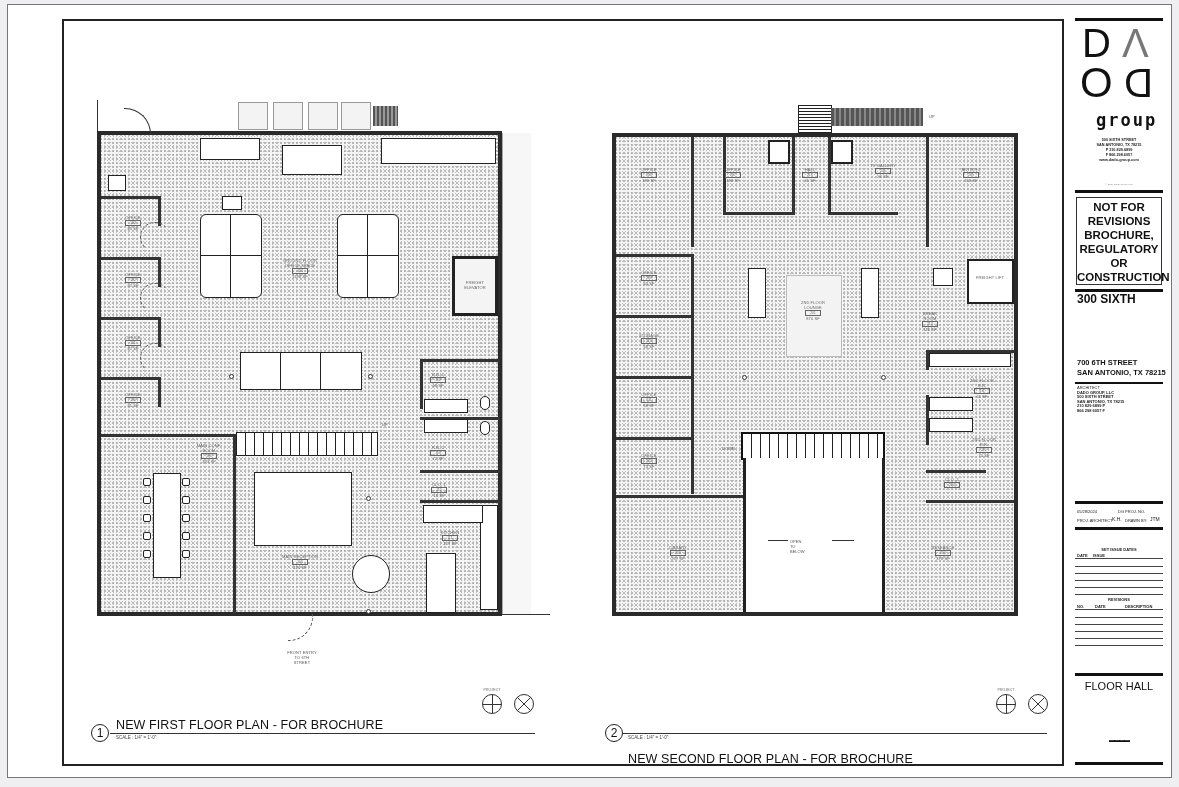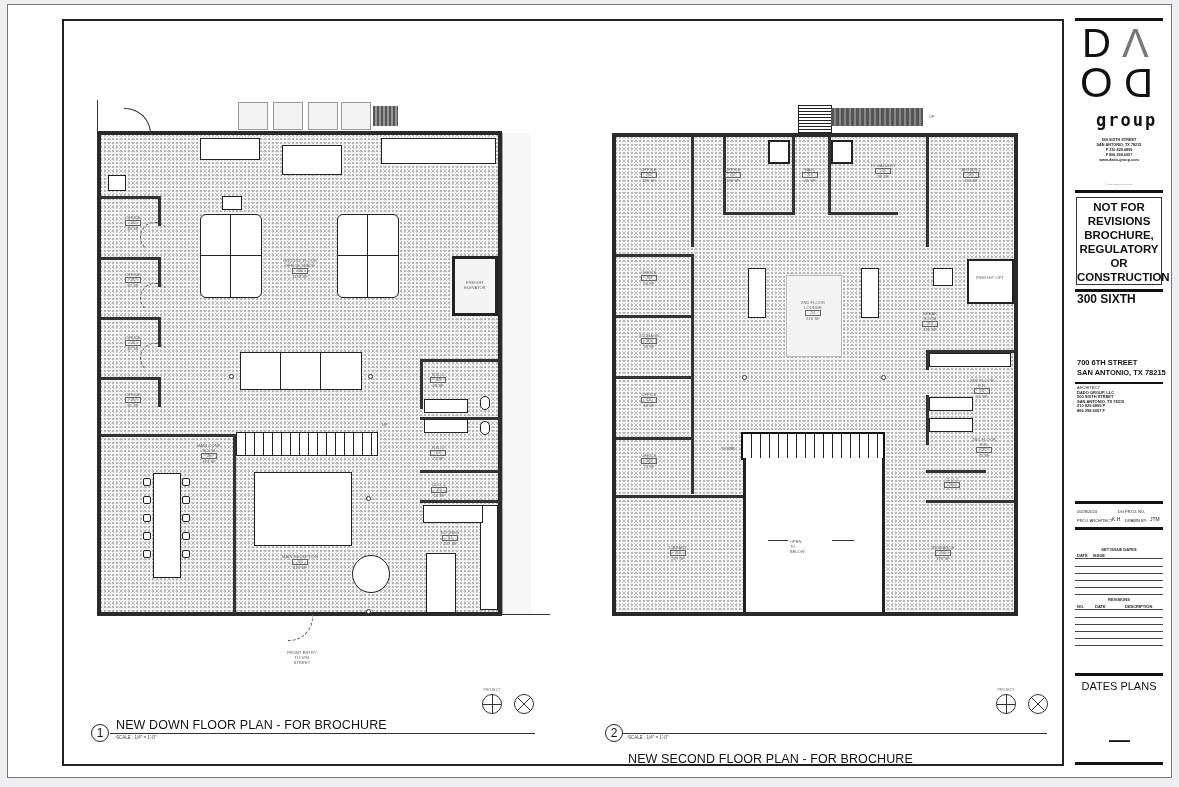--- a/index.html
+++ b/index.html
@@ -164,21 +164,21 @@
   <div class="abs" style="left:288px;top:614px;width:24px;height:26px;border-bottom:1px dashed #555;border-right:1px dashed #555;border-bottom-right-radius:24px;"></div>
   <div class="tiny" style="left:282px;top:650px;width:40px;color:#555;">
     <div>FRONT ENTRY</div>
       <div>TO 6TH</div>
       <div>STREET</div>
   </div>
   <div class="abs" style="left:502px;top:614px;width:48px;height:1px;background:#333;"></div>
 </div>
 
 <div class="circnum" style="left:91px;top:724px;">1</div>
-<div class="title" style="left:116px;top:718px;">NEW DOWN FLOOR PLAN -  FOR BROCHURE</div>
+<div class="title" style="left:116px;top:718px;">NEW FIRST FLOOR PLAN -  FOR BROCHURE</div>
 <div class="uline" style="left:110px;top:733px;width:425px;"></div>
 <div class="scale" style="left:116px;top:735px;">SCALE : 1/4" = 1'-0"</div>
 <div class="abs" style="left:480px;top:688px;width:60px;height:30px;">
   <div class="tiny" style="left:0;top:0;width:24px;font-size:3.5px;">PROJECT</div>
   <div class="north" style="left:2px;top:6px;background:linear-gradient(#333,#333) center/1px 100% no-repeat,linear-gradient(#333,#333) center/100% 1px no-repeat;"></div>
   <div class="north" style="left:34px;top:6px;background:linear-gradient(45deg,transparent 48%,#333 48%,#333 52%,transparent 52%),linear-gradient(-45deg,transparent 48%,#333 48%,#333 52%,transparent 52%);"></div>
 </div>
 
 <div class="abs" style="left:0;top:0;width:0;height:0;">
 
@@ -365,15 +365,15 @@
 <div class="tb-small" style="left:1095px;top:604px;">DATE</div>
 <div class="tb-small" style="left:1125px;top:604px;">DESCRIPTION</div>
 <div class="tb-thin" style="top:609px;"></div>
 <div class="tb-thin" style="top:617px;"></div>
 <div class="tb-thin" style="top:624px;"></div>
 <div class="tb-thin" style="top:631px;"></div>
 <div class="tb-thin" style="top:638px;"></div>
 <div class="tb-thin" style="top:645px;"></div>
 
 <div class="tb-rule" style="top:673px;"></div>
-<div class="abs" style="left:1075px;top:680px;width:88px;text-align:center;font-size:11px;">DATES PLANS</div>
+<div class="abs" style="left:1075px;top:680px;width:88px;text-align:center;font-size:11px;">FLOOR HALL</div>
 <div class="abs" style="left:1075px;top:737px;width:88px;text-align:center;font-size:6px;letter-spacing:-1px;">▬▬▬▬</div>
 <div class="tb-rule" style="top:762px;"></div>
 
 </body></html>

